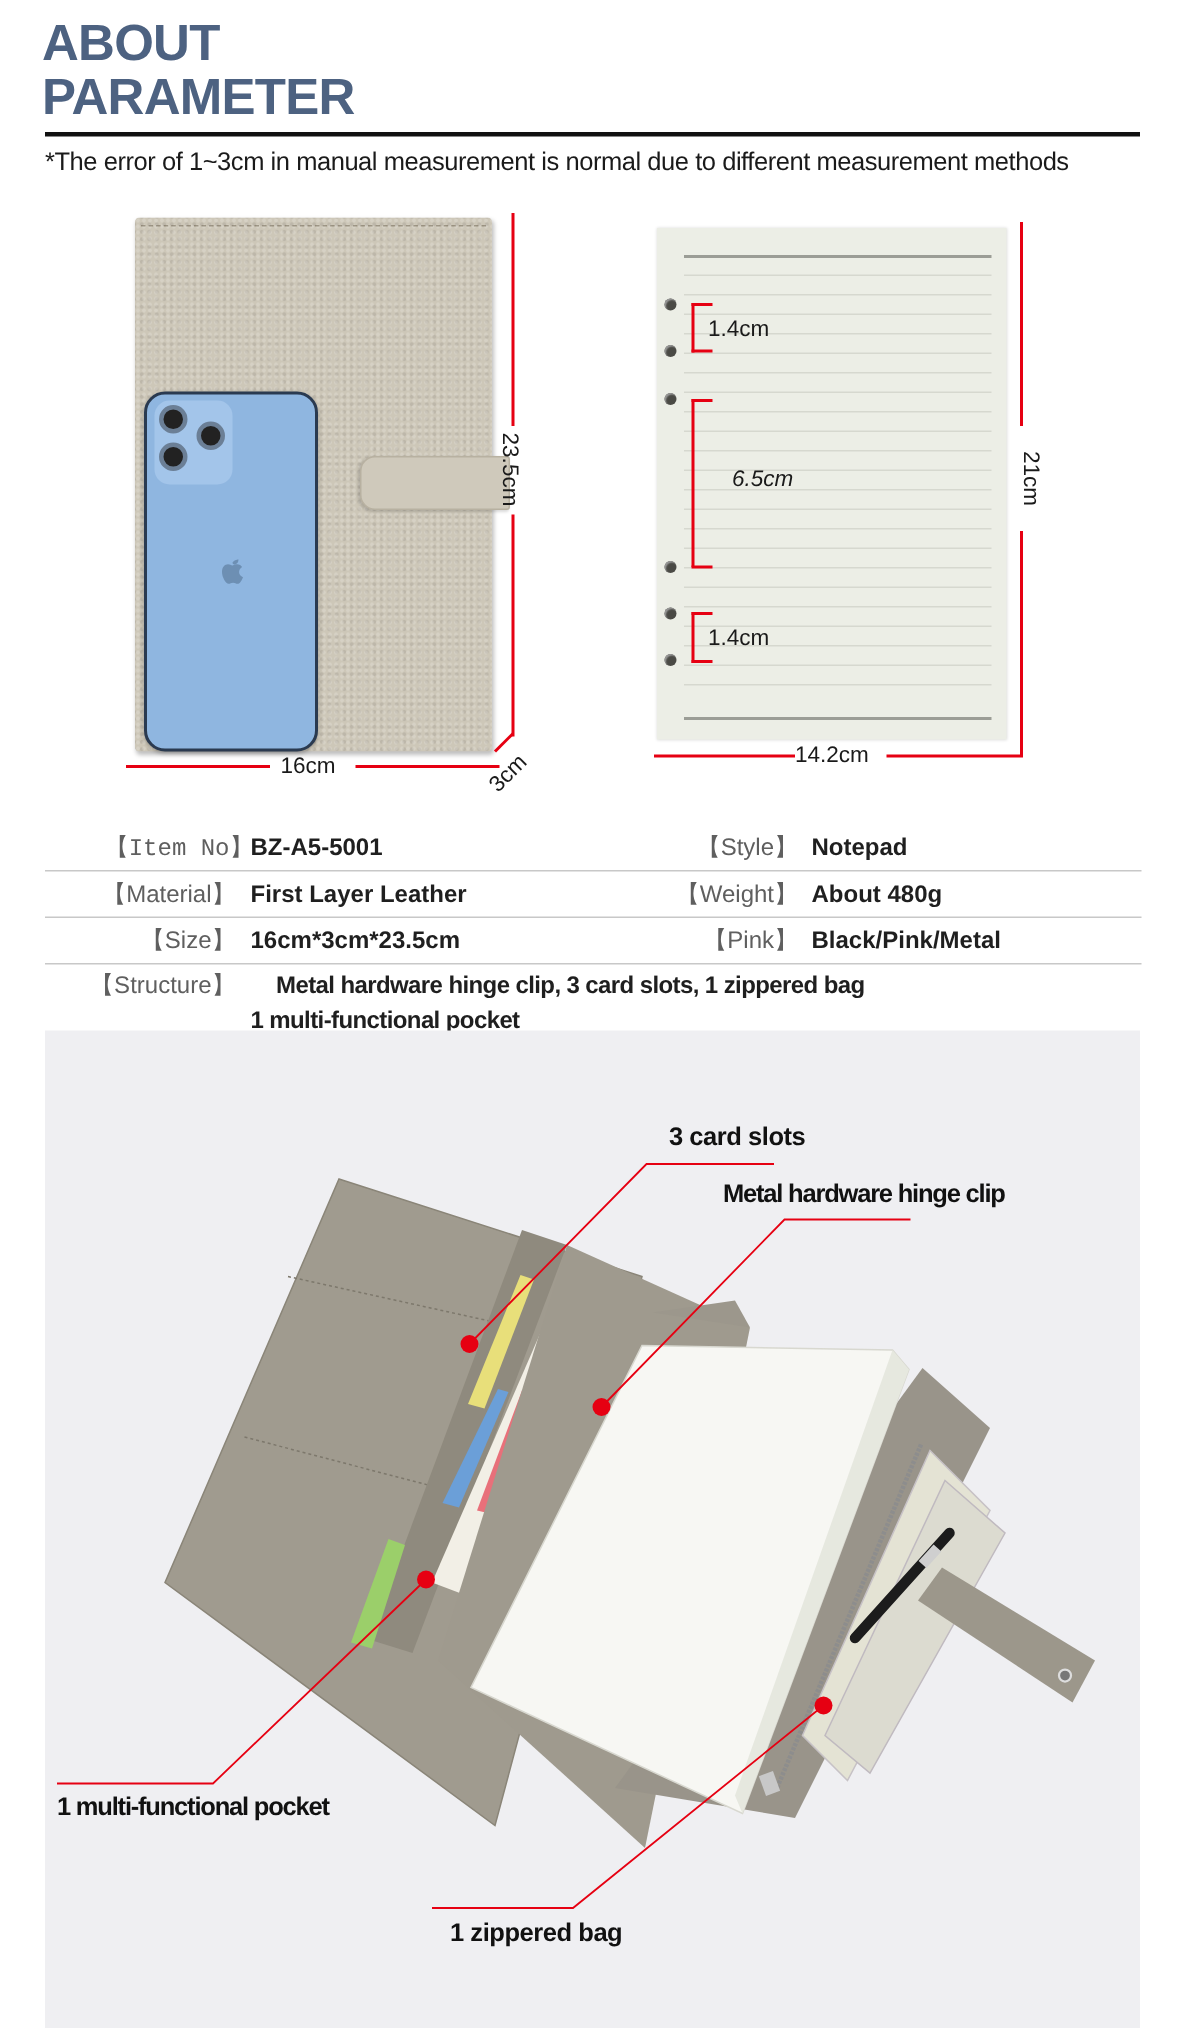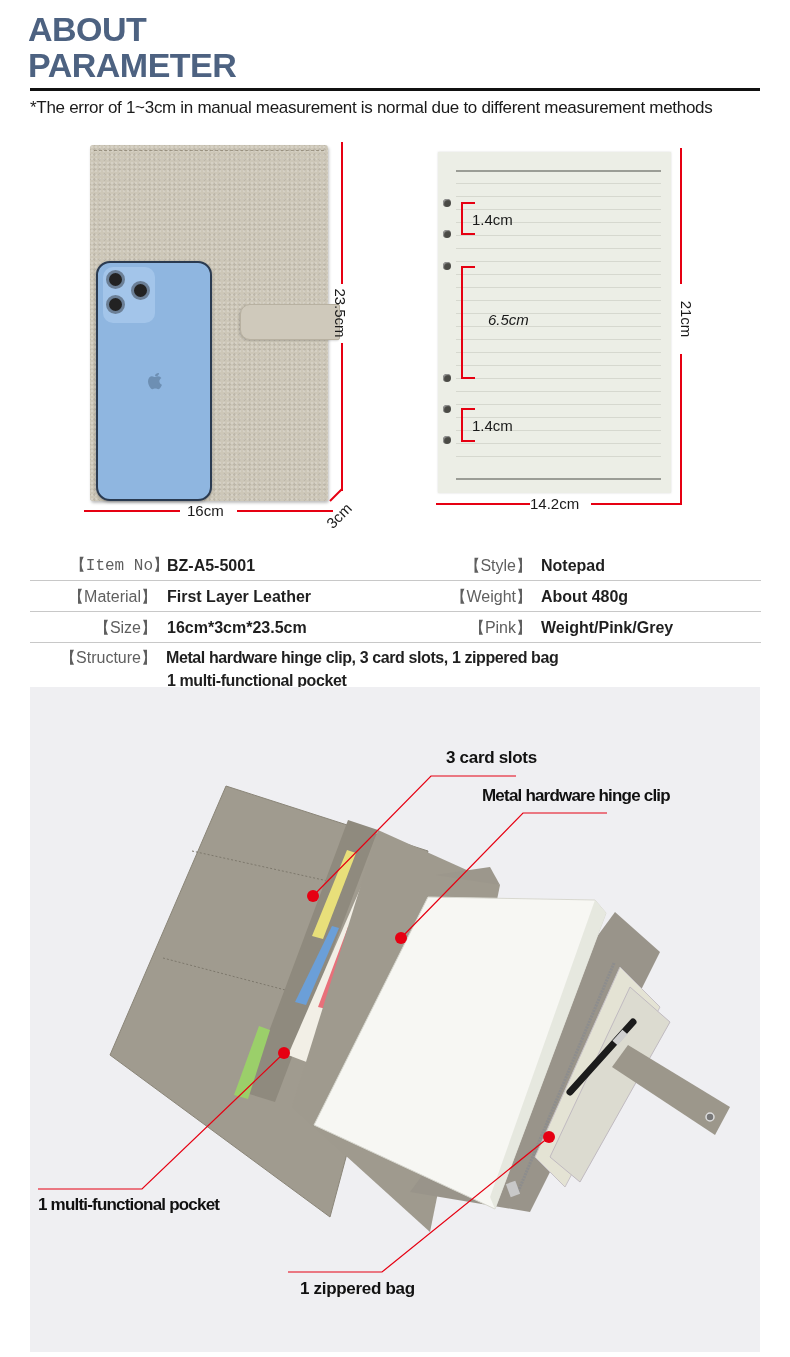--- a/index.html
+++ b/index.html
@@ -168,27 +168,27 @@
     <span class="spec-val" style="left:541px;">About 480g</span>
   </div>
   <div class="spec-rule" style="left:30px; top:611px; width:731px;"></div>
 
   <div class="spec-row" style="top:618px;">
     <span class="spec-key" style="left:30px; width:127px;">【Size】</span>
     <span class="spec-val" style="left:167px;">16cm*3cm*23.5cm</span>
   </div>
   <div class="spec-row" style="top:618px;">
     <span class="spec-key" style="left:400px; width:132px;">【Pink】</span>
-    <span class="spec-val" style="left:541px;">Weight/Pink/Grey</span>
+    <span class="spec-val" style="left:541px;">Black/Pink/Metal</span>
   </div>
   <div class="spec-rule" style="left:30px; top:642px; width:731px;"></div>
 
   <div class="spec-row" style="top:648px;">
     <span class="spec-key" style="left:30px; width:127px;">【Structure】</span>
-    <span class="spec-val" style="left:166px; letter-spacing:-0.4px;">Metal hardware hinge clip, 3 card slots, 1 zippered bag</span>
+    <span class="spec-val" style="left:184px; letter-spacing:-0.4px;">Metal hardware hinge clip, 3 card slots, 1 zippered bag</span>
   </div>
   <div class="spec-row" style="top:671px;">
     <span class="spec-val" style="left:167px; letter-spacing:-0.4px;">1 multi-functional pocket</span>
   </div>
 </div>
 
 <div class="panel">
   <svg width="730" height="665" viewBox="0 0 730 665" style="position:absolute; left:0; top:0;">
 
     <polygon points="196,99 398,164 300,530 80,368" fill="#a09b8f"></polygon>

